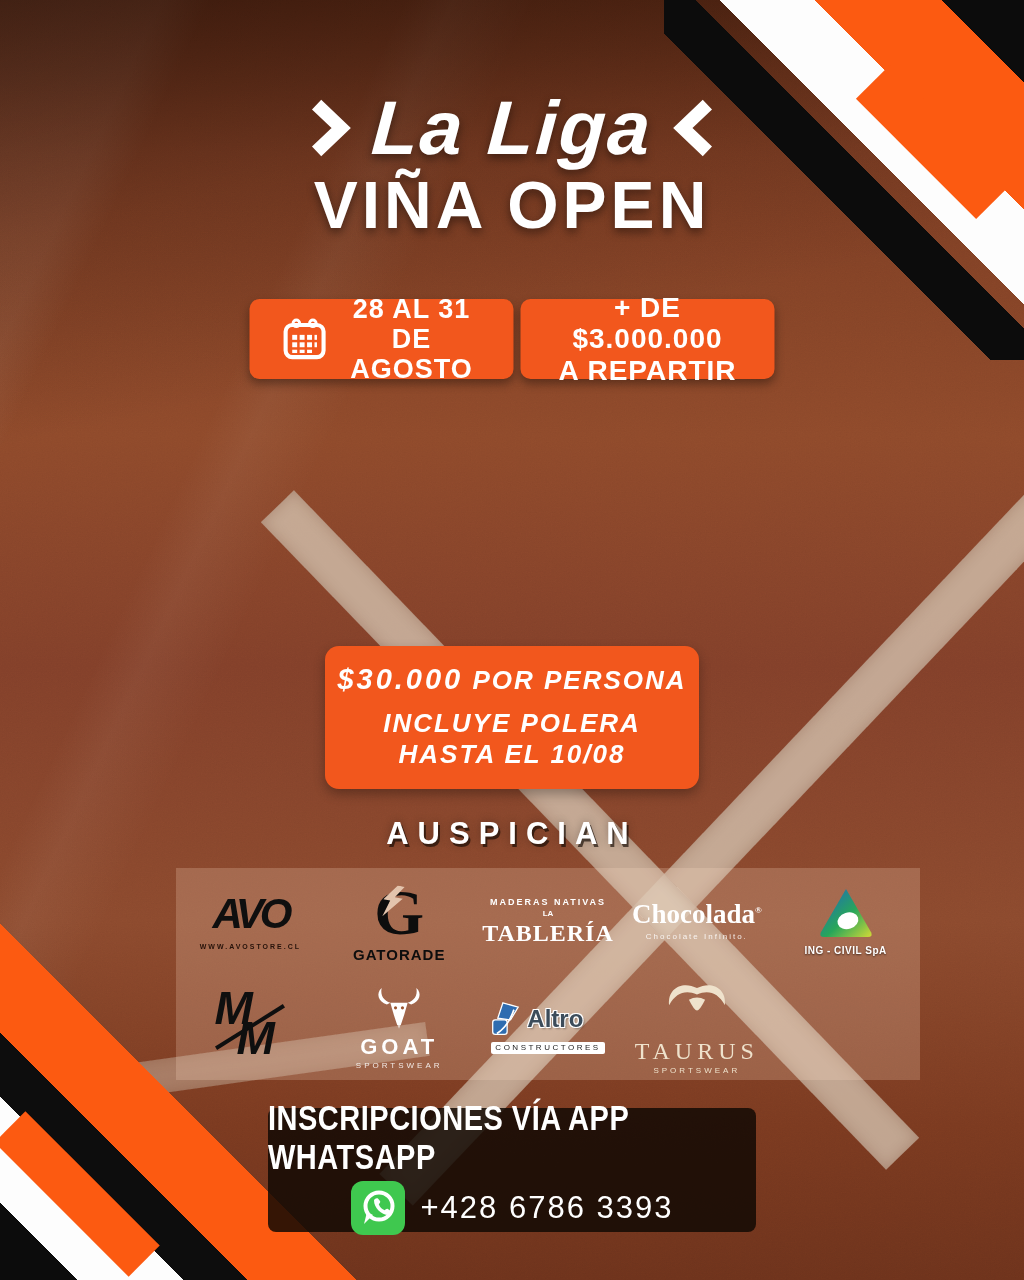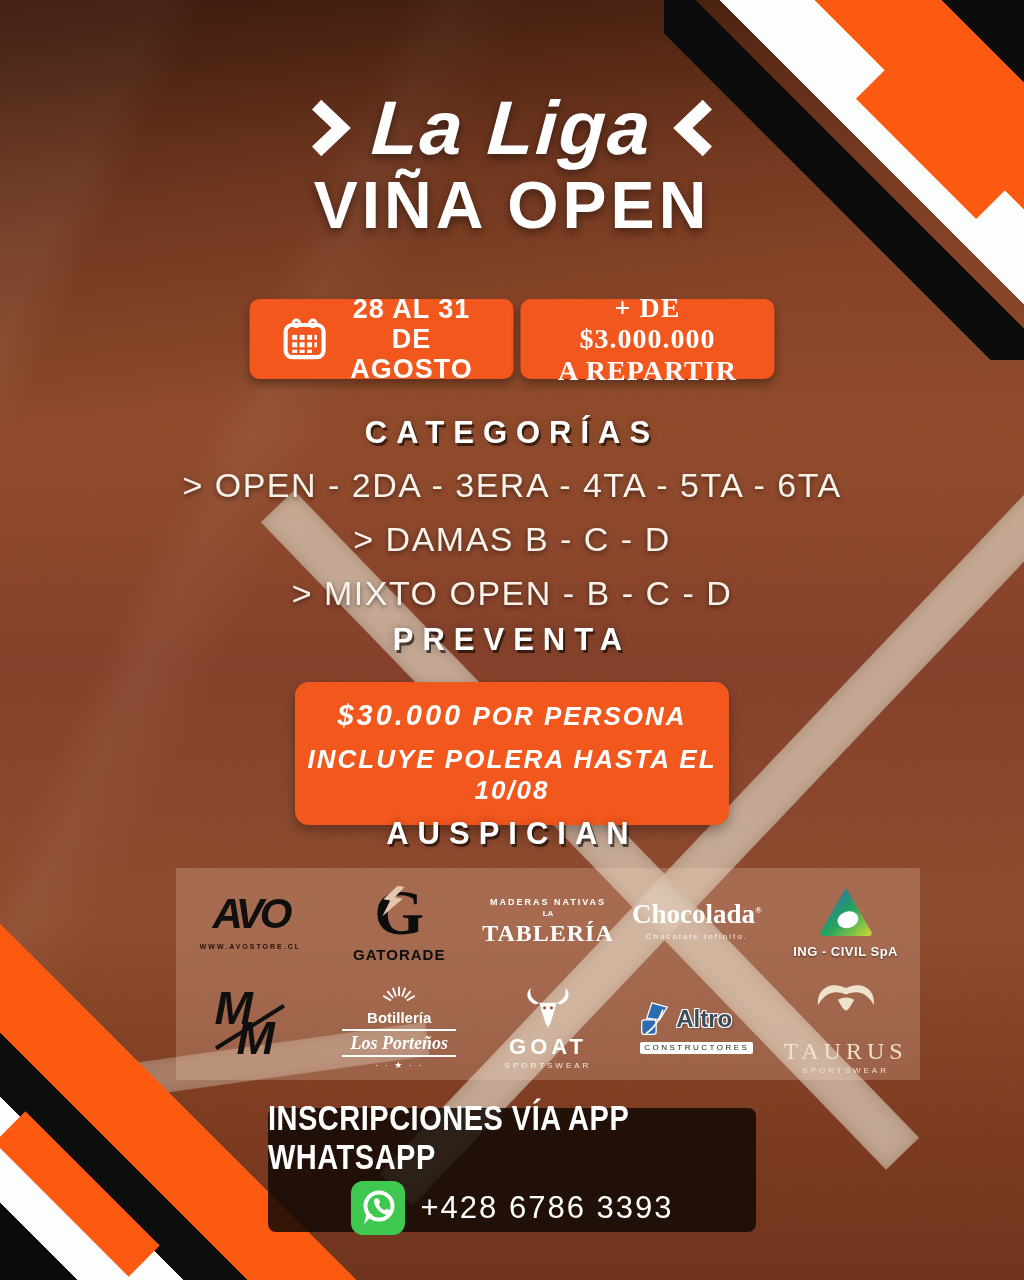--- a/index.html
+++ b/index.html
@@ -31,31 +31,31 @@
   .title-row{ display:flex; align-items:center; justify-content:center; gap:20px; }
   .script-title{ font-size:76px; font-weight:700; font-style:italic; letter-spacing:2px; transform:skewX(-4deg); }
   .main-title{ font-size:66px; font-weight:800; letter-spacing:4px; margin-top:-4px; }
   
   .badges-row{ position:absolute; top:299px; left:50%; transform:translateX(-50%); display:flex; gap:7px; }
   .badge{ background:#f2571d; border-radius:10px; height:80px; display:flex; align-items:center; justify-content:center;
           padding:0 32px; box-shadow:0 5px 10px rgba(0,0,0,.35); }
   .badge .txt{ text-align:center; font-weight:700; font-size:27px; line-height:1.12; letter-spacing:1px; }
   .badge-date{ width:264px; gap:14px; }
   .badge-prize{ width:254px; }
-  .badge-prize .txt{ font-size:28px;font-family:Liberation Serif, serif; }
+  .badge-prize .txt{ font-size:28px; }
   
   .sec-head{ font-size:31px; font-weight:700; letter-spacing:9px; text-align:center; color:#fff;
              text-shadow:2px 3px 0 rgba(20,10,5,.65), 0 0 10px rgba(0,0,0,.3); }
   
   .categories{ position:absolute; top:415px; width:100%; text-align:center; }
   .cat-item{ font-size:34px; font-weight:300; letter-spacing:1.5px; color:#f8f2ea; margin-top:15px;
              text-shadow:0 2px 5px rgba(0,0,0,.5); }
   
   .preventa{ position:absolute; top:622px; width:100%; text-align:center; }
-  .preventa-box{ margin:24px auto 0; width:434px; background:#f2571d; border-radius:14px; padding:17px 10px 19px;
+  .preventa-box{ margin:24px auto 0; width:374px; background:#f2571d; border-radius:14px; padding:17px 10px 19px;
                  box-shadow:0 5px 12px rgba(0,0,0,.3); }
   .pv-line{ font-style:italic; font-size:26px; letter-spacing:2px; font-weight:600; }
   .pv-line b{ font-size:29px; font-weight:800; letter-spacing:3px; }
   .pv-line + .pv-line{ margin-top:12px; }
   
   .auspician-head{ position:absolute; top:816px; width:100%; }
   .sponsor-panel{ position:absolute; top:868px; left:176px; width:744px; height:212px;
                   background:rgba(255,222,200,.22); display:grid;
                   grid-template-columns:repeat(5,1fr); grid-template-rows:1fr 1fr; align-items:center; justify-items:center; }
   .logo{ text-align:center; line-height:1; }
@@ -64,21 +64,21 @@
   .logo-gat{ position:relative; }
   .logo-gat .g{ font-size:64px; font-weight:800; color:#0d0d0d; font-family:"Liberation Serif",serif; }
   .logo-gat .bolt{ position:absolute; left:30px; top:4px; transform:rotate(10deg); }
   .logo-gat .word{ font-size:15px; font-weight:700; letter-spacing:1px; color:#0d0d0d; margin-top:2px; }
   .logo-tab .top{ font-size:9px; letter-spacing:2px; font-weight:700; }
   .logo-tab .la{ font-size:8px; font-weight:700; margin-top:3px; }
   .logo-tab .word{ font-family:"Liberation Serif",serif; font-size:24px; font-weight:700; letter-spacing:1px; margin-top:3px; }
   .logo-choc .word{ font-family:"Liberation Serif",serif; font-size:27px; font-weight:700; }
   .logo-choc sup{ font-size:9px; }
   .logo-choc .sub{ font-size:8px; letter-spacing:2px; margin-top:5px; opacity:.85; }
-  .logo-ing .word{ font-size:13px; font-weight:700; letter-spacing:.5px; margin-top:3px; text-shadow:0 1px 2px rgba(0,0,0,.6); }
+  .logo-ing .word{ font-size:10px; font-weight:700; letter-spacing:.5px; margin-top:3px; text-shadow:0 1px 2px rgba(0,0,0,.6); }
   .logo-mm{ position:relative; width:84px; height:84px; }
   .logo-mm .m{ position:absolute; font-size:46px; font-weight:800; font-style:italic; color:#0f0f0f; }
   .logo-mm .m1{ left:6px; top:0; }
   .logo-mm .m2{ left:28px; top:30px; }
   .logo-mm .slash{ position:absolute; left:2px; top:40px; width:80px; height:4px; background:#0f0f0f; transform:rotate(-32deg); }
   .logo-port .bot{ font-size:15px; font-weight:700; margin-top:2px; }
   .logo-port .script{ font-family:"Liberation Serif",serif; font-style:italic; font-size:18px; font-weight:700;
                       border-top:2px solid #fff; border-bottom:2px solid #fff; padding:3px 8px; margin-top:4px; display:inline-block; }
   .logo-port .shield{ font-size:9px; letter-spacing:2px; margin-top:4px; }
   .logo-goat .word{ font-size:22px; font-weight:800; letter-spacing:4px; margin-top:4px; }
@@ -164,29 +164,22 @@
       </div>
     </div>
     <div class="badge badge-prize">
       <div class="txt">
         <div>+ DE $3.000.000</div>
         <div>A REPARTIR</div>
       </div>
     </div>
   </div>
 
-  <div class="categories">
-    <div class="sec-head">CATEGORÍAS</div>
-    <div class="cat-item">&gt; OPEN - 2DA - 3ERA - 4TA - 5TA - 6TA</div>
-    <div class="cat-item">&gt; DAMAS B - C - D</div>
-    <div class="cat-item">&gt; MIXTO OPEN - B - C - D</div>
-  </div>
 
   <div class="preventa">
-    <div class="sec-head">PREVENTA</div>
     <div class="preventa-box">
       <div class="pv-line"><b>$30.000</b><span> POR PERSONA</span></div>
       <div class="pv-line">INCLUYE POLERA HASTA EL 10/08</div>
     </div>
   </div>
 
   <div class="auspician-head sec-head">AUSPICIAN</div>
   <div class="sponsor-panel">
 
     <div class="logo logo-avo">
@@ -227,36 +220,20 @@
       </svg>
       <div class="word">ING - CIVIL SpA</div>
     </div>
 
     <div class="logo logo-mm">
       <span class="m m1">M</span>
       <div class="slash"></div>
       <span class="m m2">M</span>
     </div>
 
-    <div class="logo logo-port">
-      <svg width="90" height="20" viewBox="0 0 90 22">
-        <g stroke="#fff" stroke-width="2">
-          <line x1="36.3" y1="17" x2="27.7" y2="12"></line>
-            <line x1="38.6" y1="14.3" x2="32.1" y2="6.7"></line>
-            <line x1="41.6" y1="12.6" x2="38.2" y2="3.2"></line>
-          <line x1="45" y1="12" x2="45" y2="2"></line>
-          <line x1="48.4" y1="12.6" x2="51.8" y2="3.2"></line>
-            <line x1="51.4" y1="14.3" x2="57.9" y2="6.7"></line>
-            <line x1="53.7" y1="17" x2="62.3" y2="12"></line>
-        </g>
-      </svg>
-      <div class="bot">Botillería</div>
-      <div class="script">Los Porteños</div>
-      <div class="shield">· · ★ · ·</div>
-    </div>
 
     <div class="logo logo-goat">
       <svg width="52" height="44" viewBox="0 0 60 50">
         <g fill="#fff">
           <path d="M16 22 C6 19 3 9 10 3 C8 12 13 18 20 20 Z"></path>
           <path d="M44 22 C54 19 57 9 50 3 C52 12 47 18 40 20 Z"></path>
           <path d="M20 20 L40 20 L36 34 L32 46 L28 46 L24 34 Z"></path>
           <path d="M29 46 L31 46 L30 50 Z"></path>
         </g>
         <circle cx="26" cy="26" r="1.8" fill="#9a542f"></circle>

